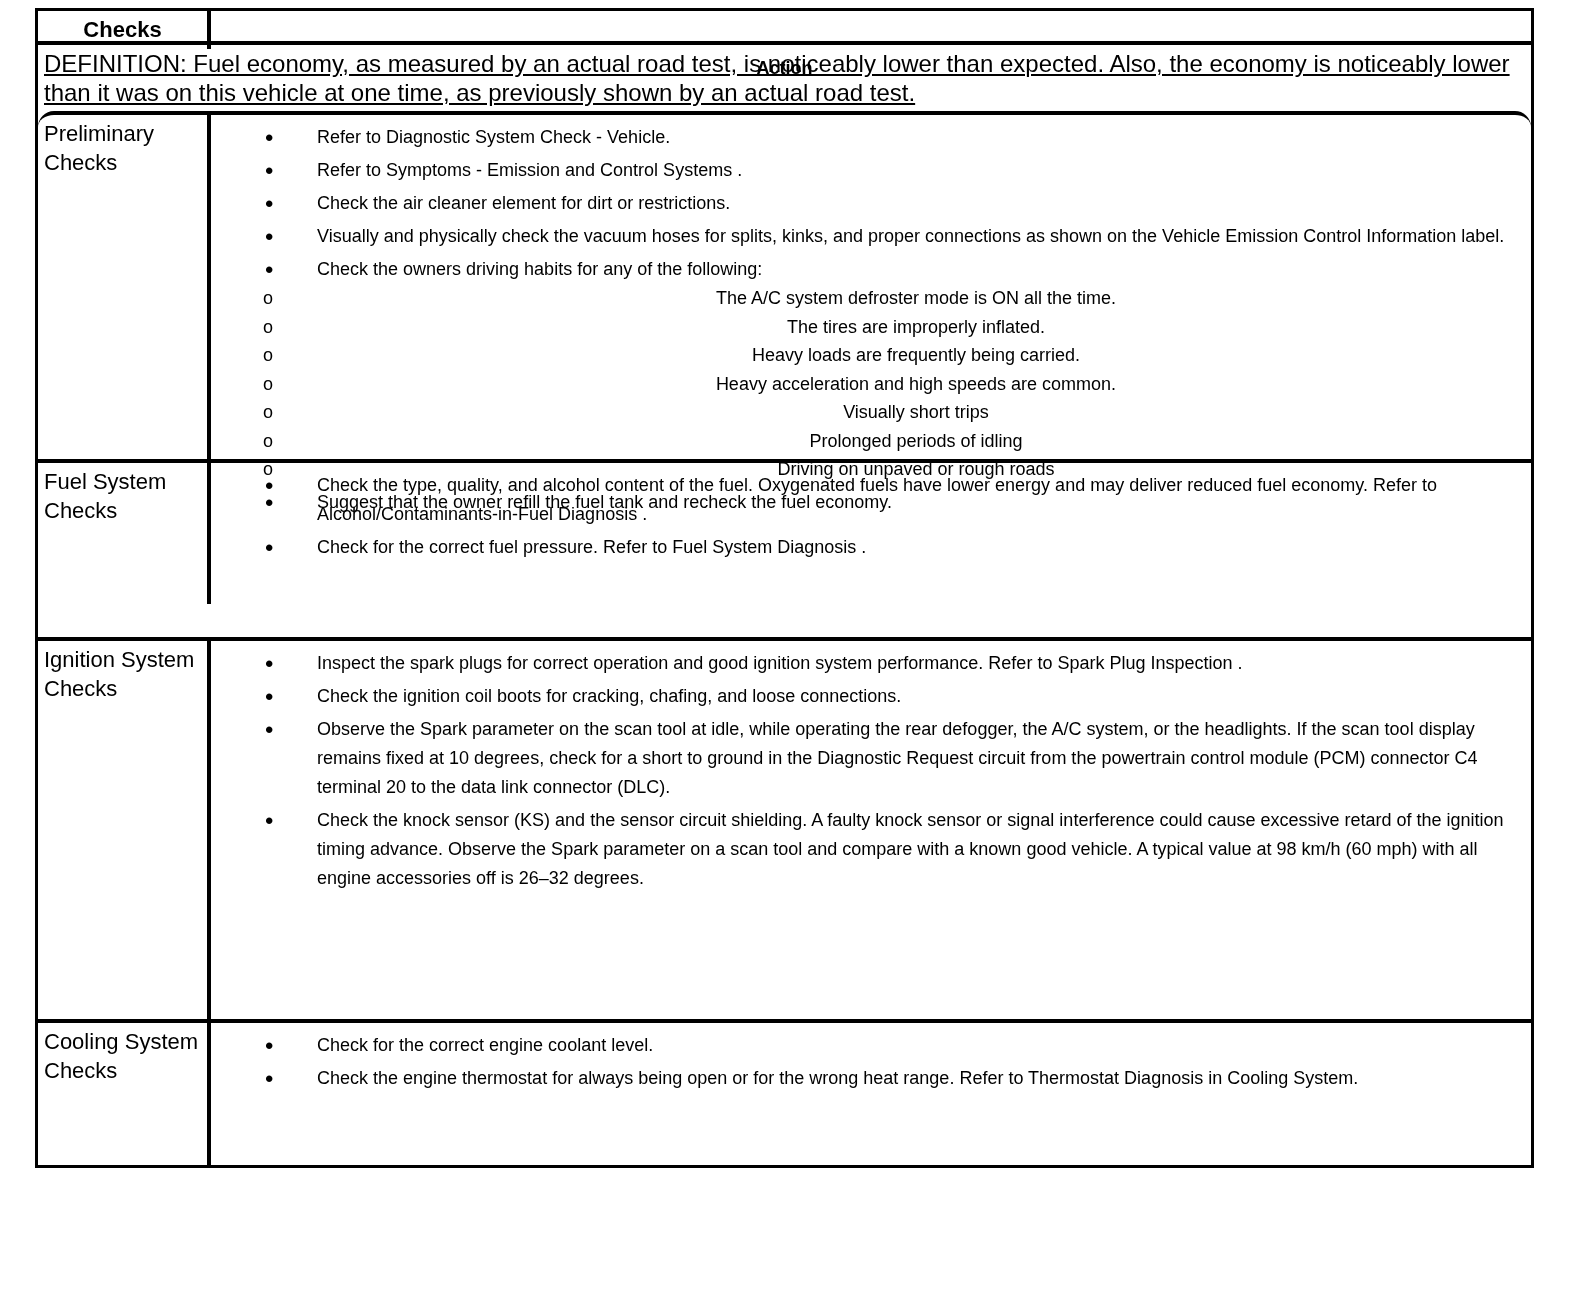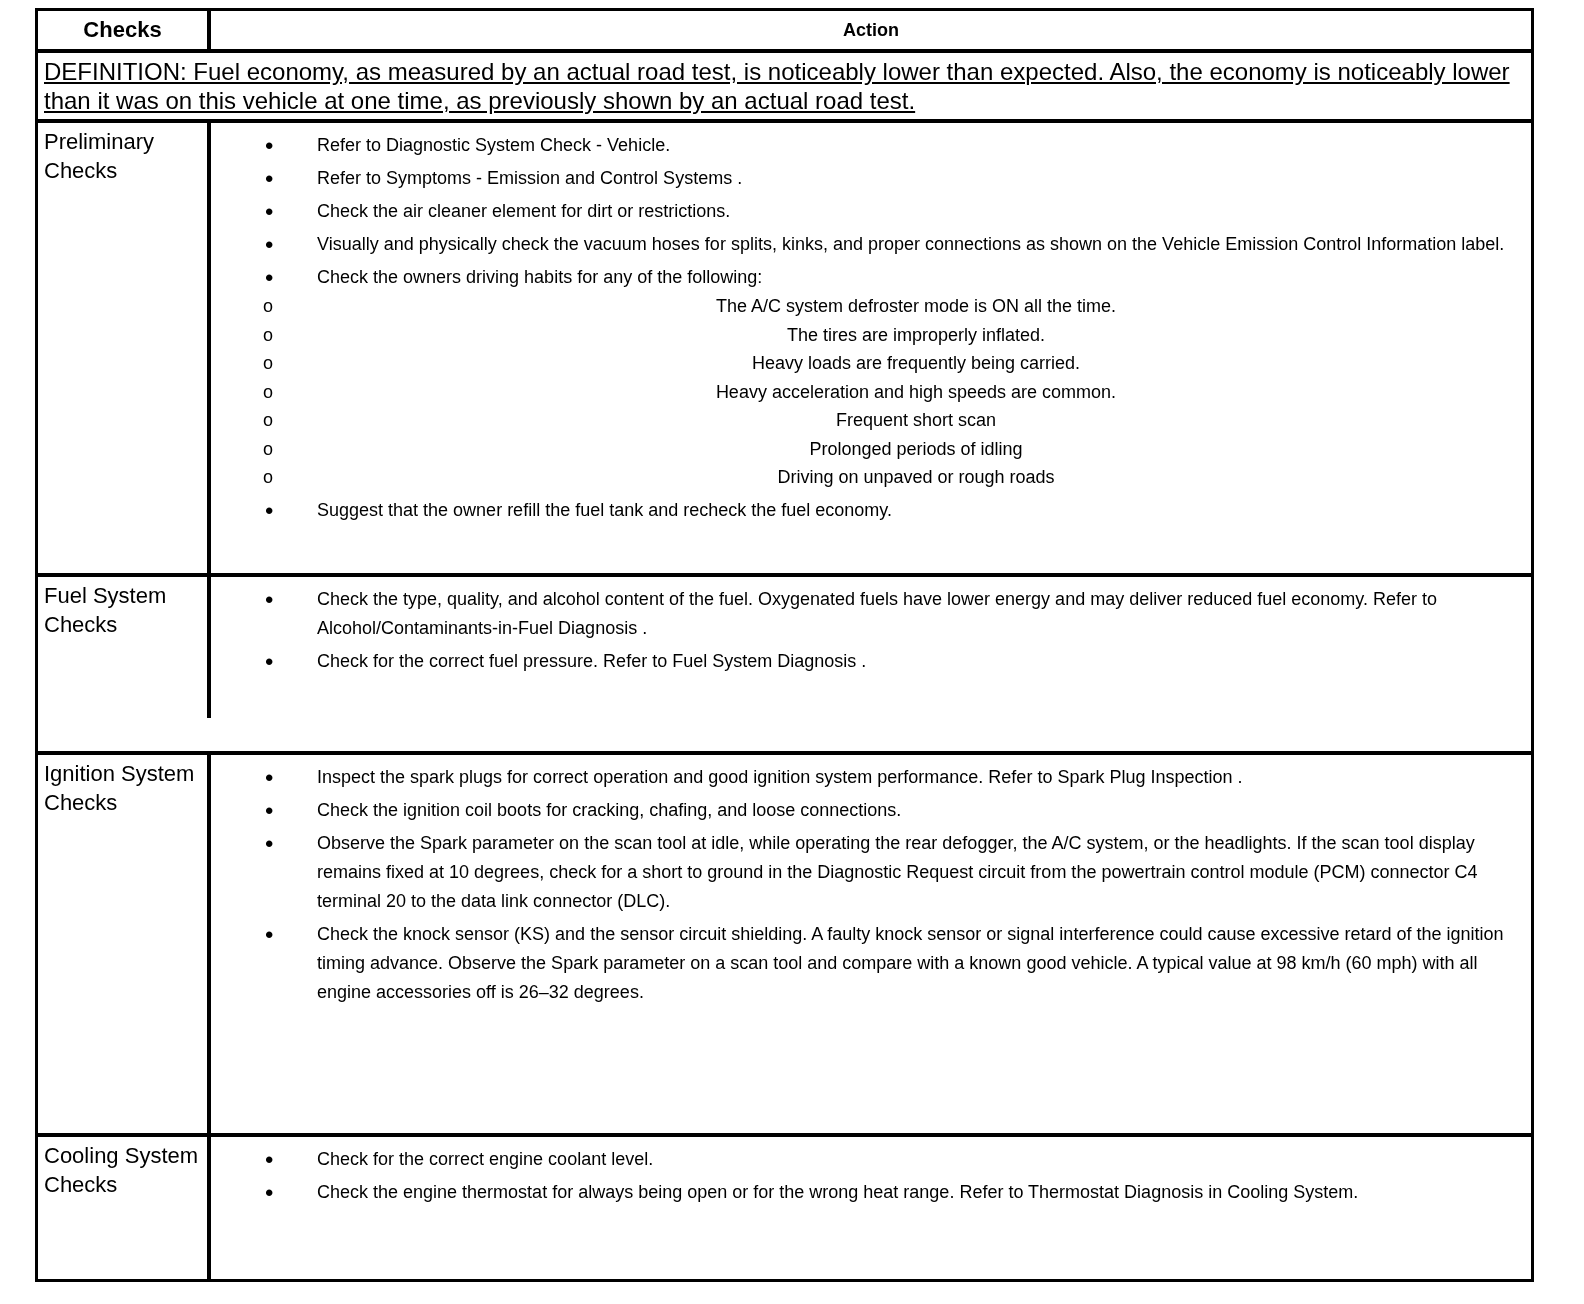--- a/index.html
+++ b/index.html
@@ -19,45 +19,45 @@
   ul.b > li::before { content: "\2022"; position: absolute; left: 54px; top: 0; font-size: 24px; }
   ul.s { list-style: none; margin: 0; padding: 0; text-align: center; }
   ul.s > li { position: relative; padding-left: 100px; margin-bottom: 0; line-height: 28.5px; }
   ul.s > li::before { content: "o"; position: absolute; left: 52px; top: 0; }
 </style>
 </head>
 <body>
 
 <div class="tbl">
 
-  <div class="row first hdr" style="height:38px;">
+  <div class="row first hdr" style="height:30px;flex-direction:column;">
     <div class="c1">Checks</div>
     <div class="c2">Action</div>
   </div>
 
   <div class="row" style="height:70px;">
     <div class="def">DEFINITION: Fuel economy, as measured by an actual road test, is noticeably lower than expected. Also, the economy is noticeably lower than it was on this vehicle at one time, as previously shown by an actual road test.</div>
   </div>
 
-  <div class="row" style="height:454px;">
+  <div class="row" style="height:348px;border-radius:16px;">
     <div class="c1">Preliminary Checks</div>
     <div class="c2">
       <ul class="b">
         <li>Refer to Diagnostic System Check - Vehicle.</li>
         <li>Refer to Symptoms - Emission and Control Systems .</li>
         <li>Check the air cleaner element for dirt or restrictions.</li>
         <li>Visually and physically check the vacuum hoses for splits, kinks, and proper connections as shown on the Vehicle Emission Control Information label.</li>
         <li>
           <span>Check the owners driving habits for any of the following:</span>
           <ul class="s" style="margin-left:-106px;">
             <li>The A/C system defroster mode is ON all the time.</li>
             <li>The tires are improperly inflated.</li>
             <li>Heavy loads are frequently being carried.</li>
             <li>Heavy acceleration and high speeds are common.</li>
-            <li>Frequent short scan</li>
+            <li>Visually short trips</li>
             <li>Prolonged periods of idling</li>
             <li>Driving on unpaved or rough roads</li>
           </ul>
         </li>
         <li>Suggest that the owner refill the fuel tank and recheck the fuel economy.</li>
       </ul>
     </div>
   </div>
 
   <div class="row" style="height:145px;">

